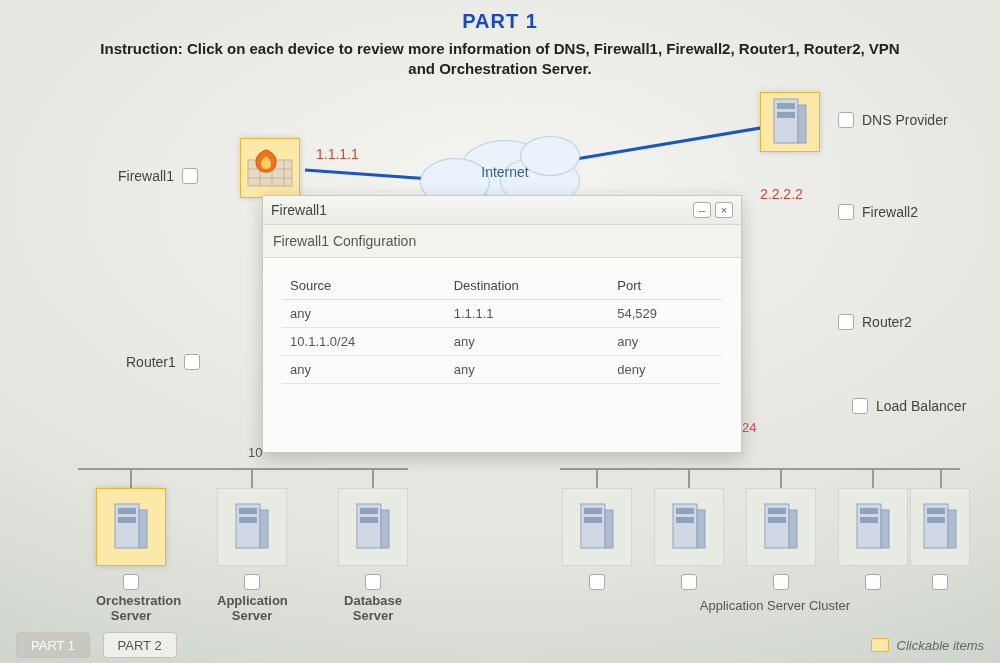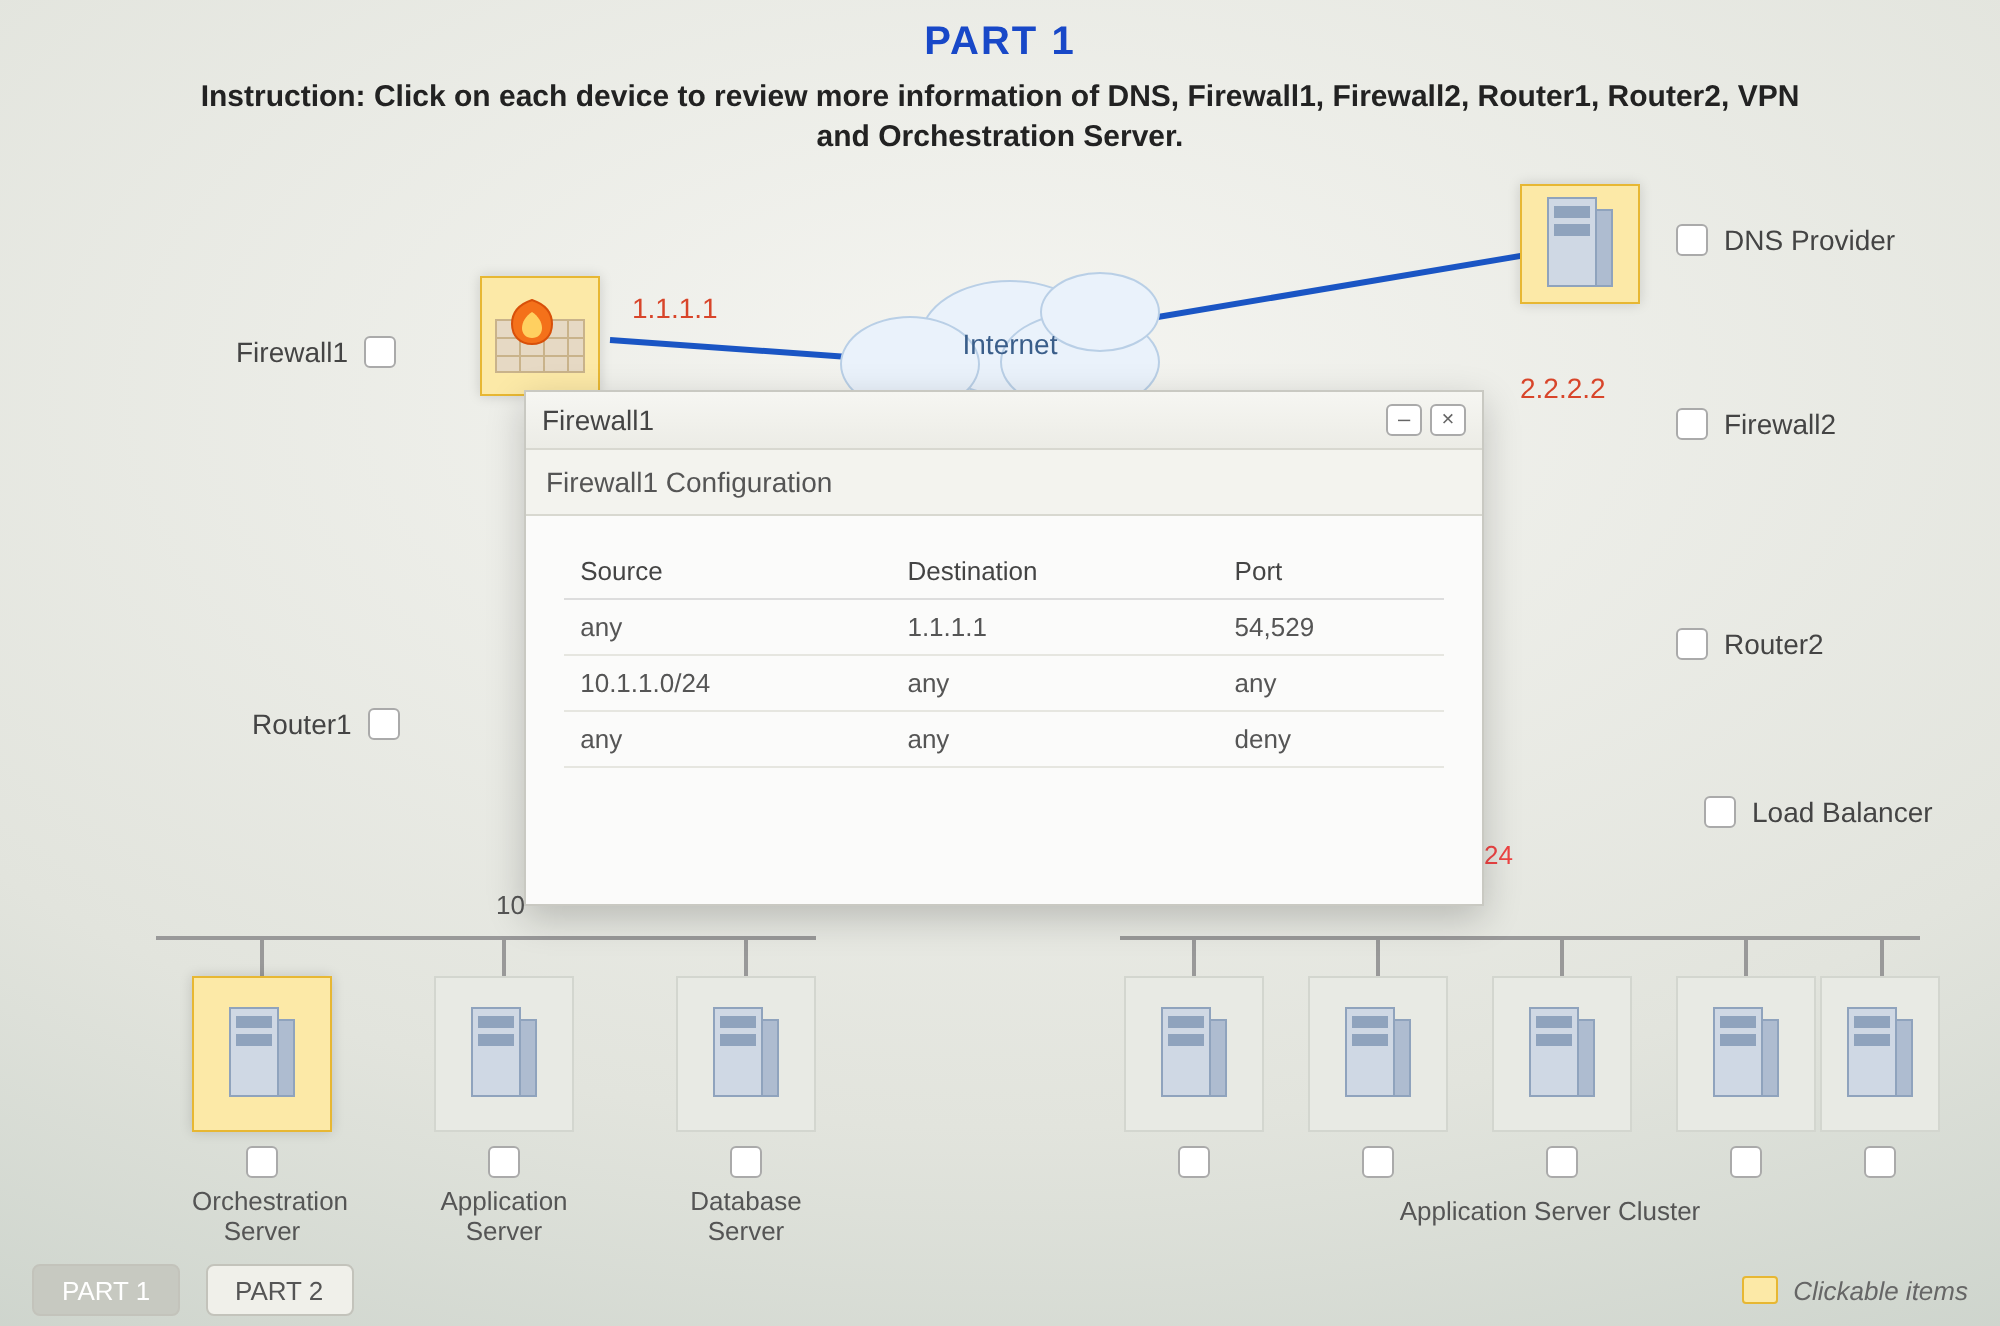--- a/index.html
+++ b/index.html
@@ -37,21 +37,21 @@
   .cloud .txt { position:absolute; left:0; right:0; top:34px; text-align:center; font-size:14px; color:#3a5e8a; }
 
   .redip { position:absolute; color:#d8452a; font-size:14px; }
 
   svg.lines { position:absolute; left:0; top:0; width:1000px; height:663px; pointer-events:none; }
 
   .bus { position:absolute; height:2px; background:#999; }
   .drop { position:absolute; width:2px; background:#999; }
 
   
-  .srv { position:absolute; width:70px; }
+  .srv { position:absolute; width:70px;font-weight:bold; }
   .srv .node { width:70px; height:78px; }
   .srv .chk-wrap { text-align:center; margin-top:6px; }
   .srv .caption { text-align:center; font-size:13px; color:#555; margin-top:4px; line-height:1.15;}
 
   
   .popup { position:absolute; left:262px; top:195px; width:480px; height:258px;
            background:#fbfbfa; border:1px solid #c9c9c2; box-shadow:0 6px 18px rgba(0,0,0,.2); }
   .popup .titlebar { display:flex; align-items:center; justify-content:space-between;
            padding:6px 8px; border-bottom:1px solid #d8d8d0; background:linear-gradient(#f6f6f2,#ececE6); font-size:14px; color:#444;}
   .popup .titlebar .btns { display:flex; gap:4px; }

